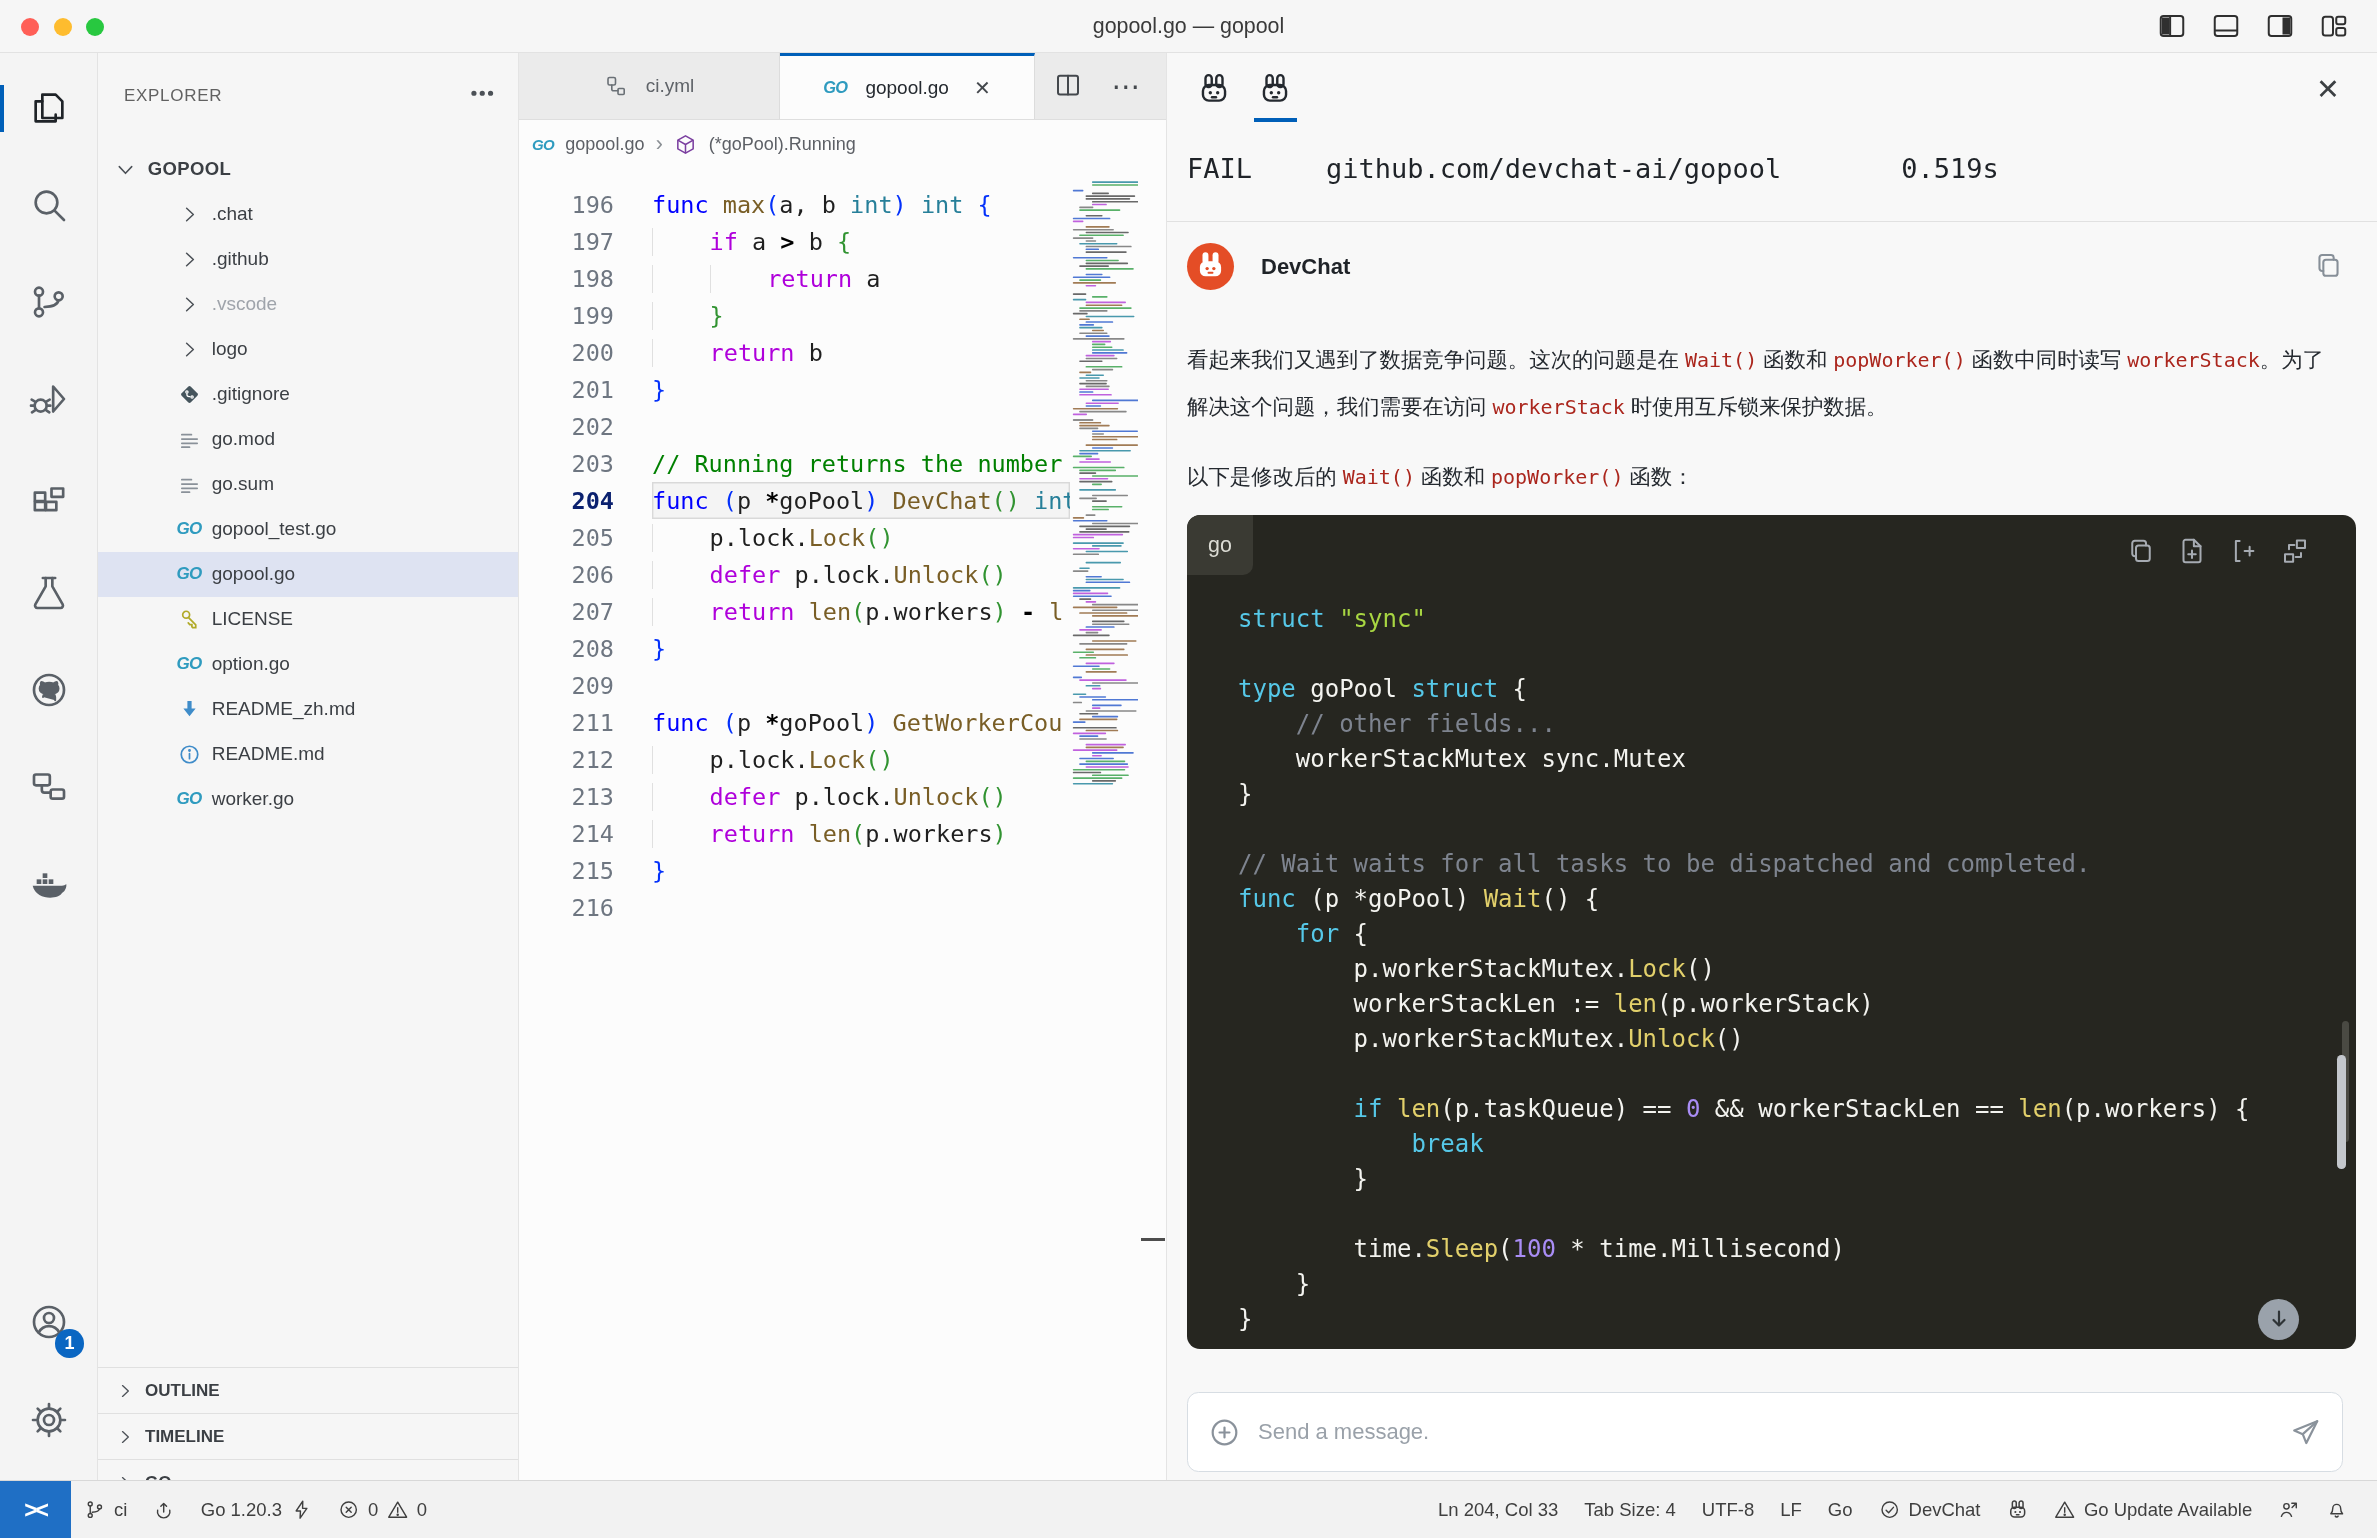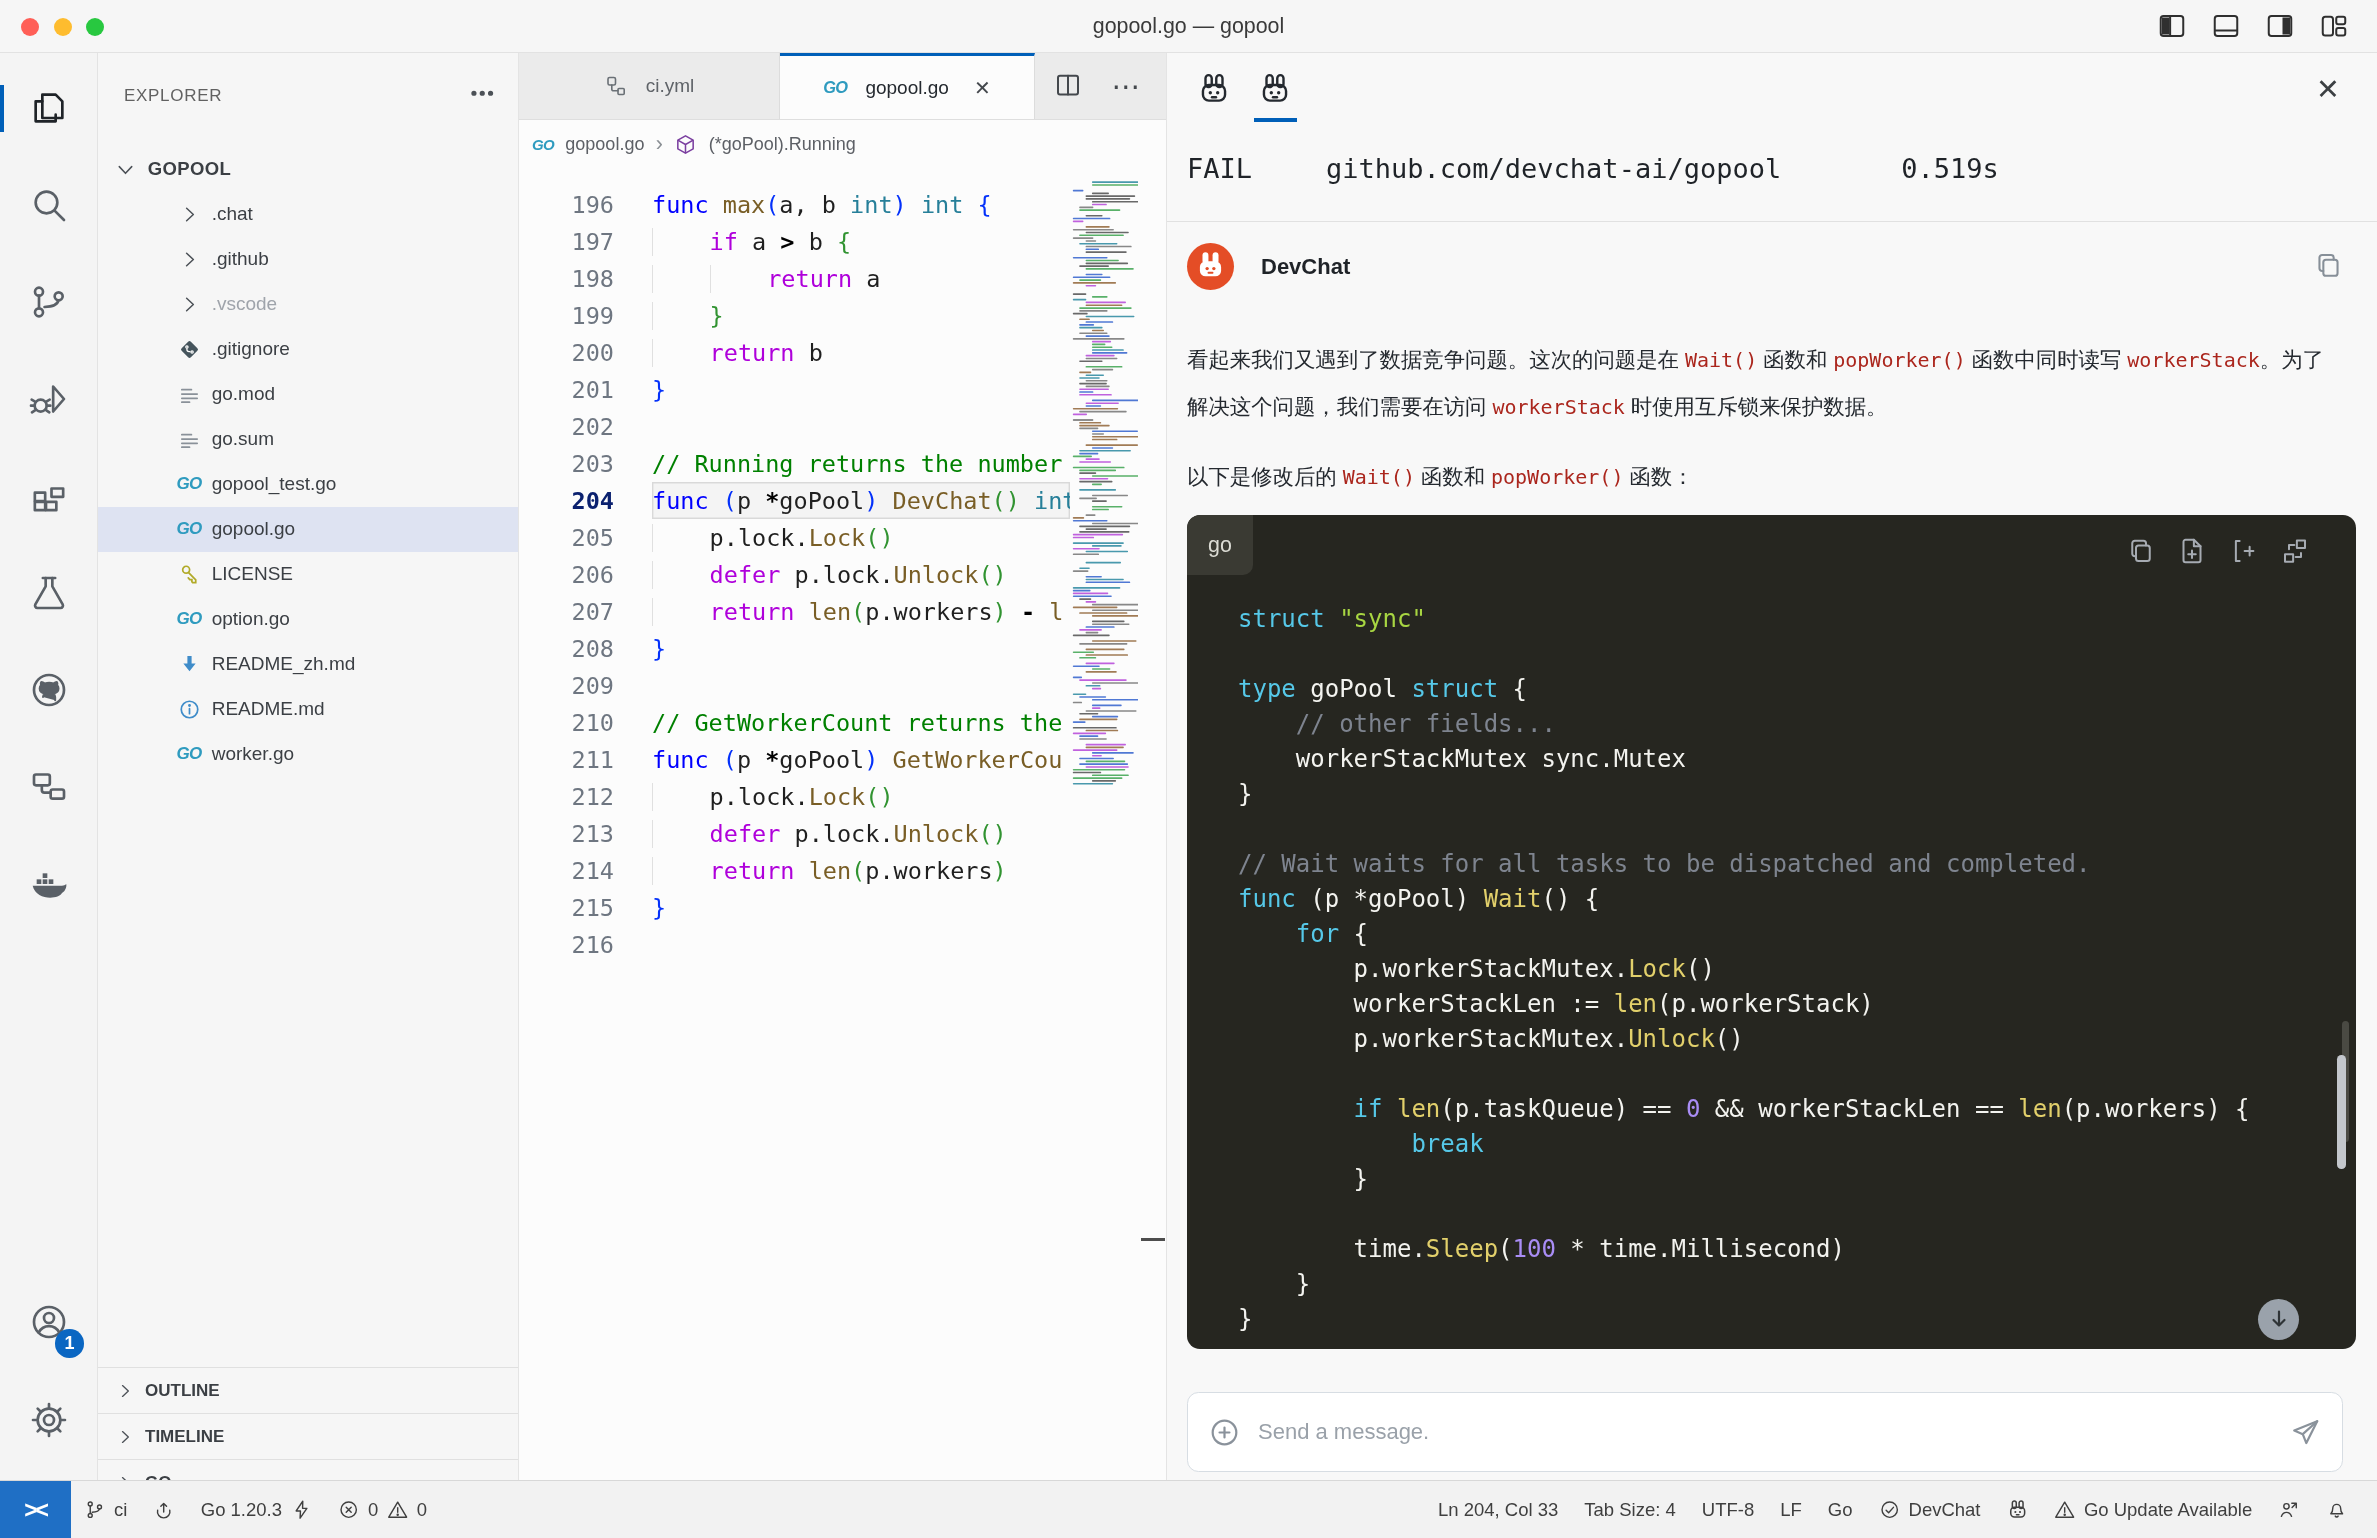--- a/index.html
+++ b/index.html
@@ -281,20 +281,28 @@
           <div class="tree-row muted">
             <span class="tree-icon">
               <svg viewBox="0 0 24 24" fill="none" stroke="currentColor" stroke-width="1.6" stroke-linecap="round" stroke-linejoin="round">
                 <path d="M9 5.5L16 12l-7 6.5"></path>
               </svg>
             </span>
             <span class="lbl">.vscode</span>
           </div>
           <div class="tree-row">
             <span class="tree-icon">
+              <svg viewBox="0 0 24 24" fill="none" stroke="currentColor" stroke-width="1.6" stroke-linecap="round" stroke-linejoin="round">
+                <path d="M9 5.5L16 12l-7 6.5"></path>
+              </svg>
+            </span>
+            <span class="lbl">logo</span>
+          </div>
+          <div class="tree-row">
+            <span class="tree-icon">
               <svg viewBox="0 0 24 24">
                 <g transform="rotate(45 12 12)">
                   <rect x="5.2" y="5.2" width="13.6" height="13.6" rx="2" fill="#45545c"></rect>
                 </g>
                 <g fill="none" stroke="#fff" stroke-width="1.3">
                   <circle cx="9.3" cy="9.3" r="1.2"></circle>
                   <circle cx="14.7" cy="14.7" r="1.2"></circle>
                   <path d="M9.3 10.8v1.3a2.2 2.2 0 0 0 2.2 2.2h1.4"></path>
                 </g>
               </svg>
@@ -488,24 +496,20 @@
               <span class="ln">207</span>
               <span class="lc"><span class="ind">    </span><span class="ctl">return</span><span class="pl"> </span><span class="fn">len</span><span class="br2">(</span><span class="pl">p.workers</span><span class="br2">)</span><span class="pl"> </span><span class="op">-</span><span class="pl"> </span><span class="fn">l</span></span>
             </div>
             <div class="cl">
               <span class="ln">208</span>
               <span class="lc"><span class="br1">}</span></span>
             </div>
             <div class="cl">
               <span class="ln">209</span>
               <span class="lc"></span>
-            </div>
-            <div class="cl">
-              <span class="ln">210</span>
-              <span class="lc"><span class="com">// GetWorkerCount returns the</span></span>
             </div>
             <div class="cl">
               <span class="ln">211</span>
               <span class="lc"><span class="kw">func</span><span class="pl"> </span><span class="br1">(</span><span class="pl">p </span><span class="op">*</span><span class="pl">goPool</span><span class="br1">)</span><span class="pl"> </span><span class="fn">GetWorkerCou</span></span>
             </div>
             <div class="cl">
               <span class="ln">212</span>
               <span class="lc"><span class="ind">    </span><span class="pl">p.lock.</span><span class="fn">Lock</span><span class="br2">()</span></span>
             </div>
             <div class="cl">

